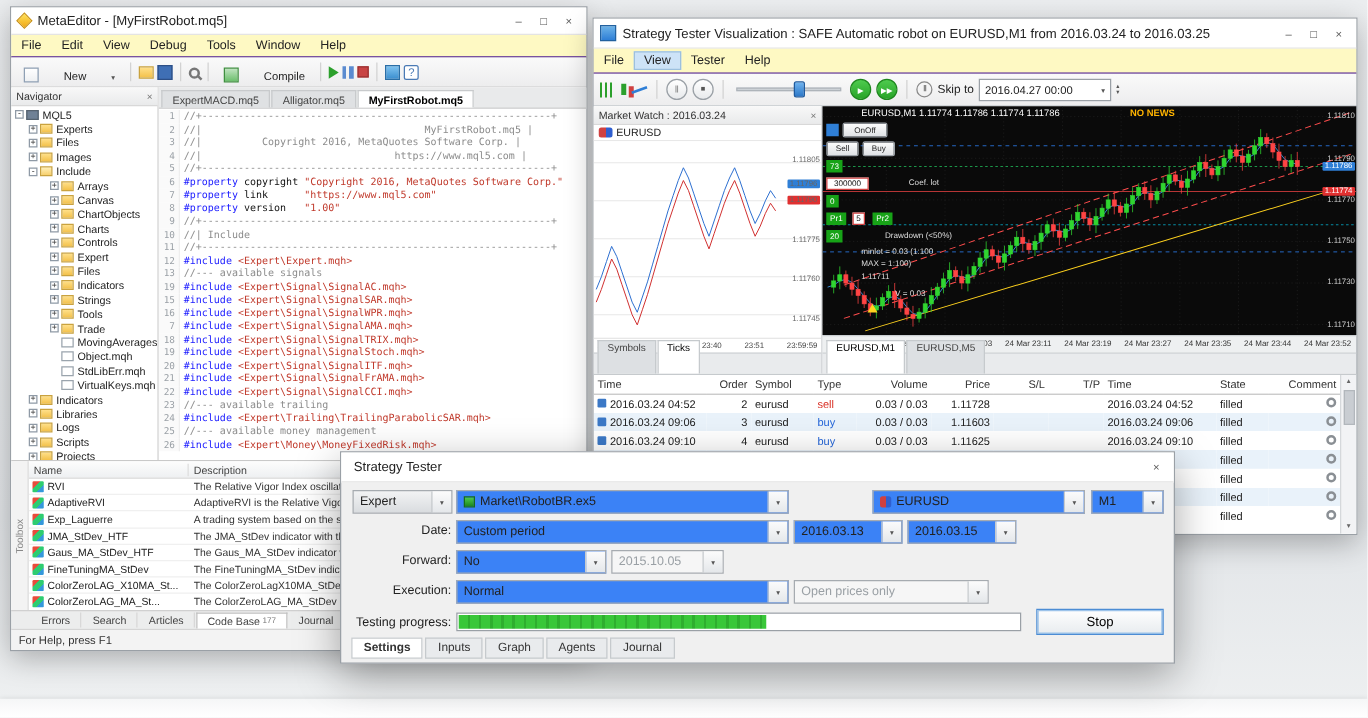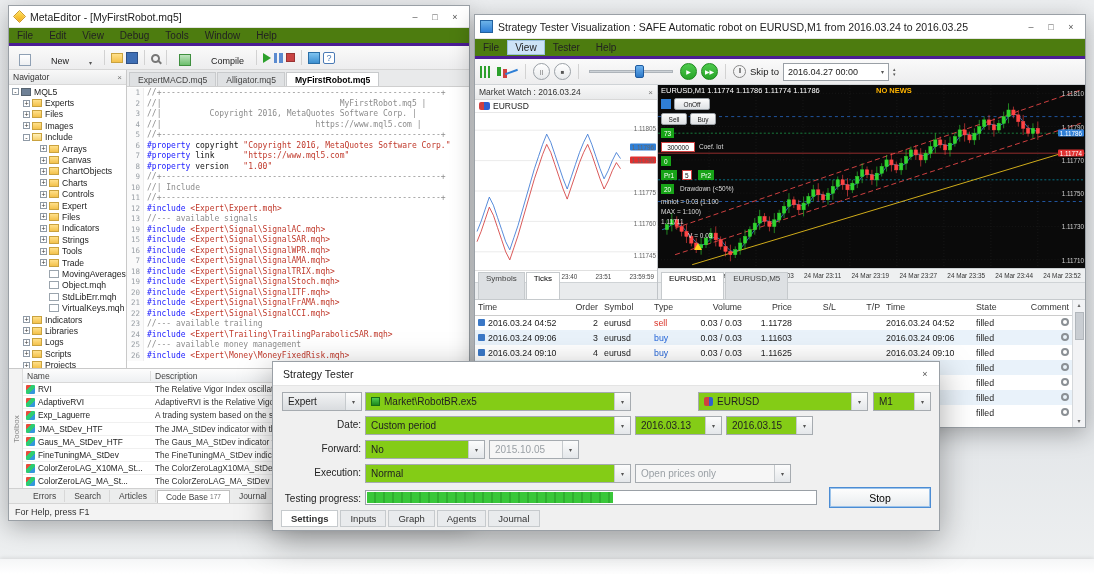--- a/index.html
+++ b/index.html
@@ -6,21 +6,21 @@
   html,body { width:1094px; height:574px; overflow:hidden; }
   body { font-family:"Liberation Sans",sans-serif; color:#222;
          background:linear-gradient(180deg,#eceef0 0%,#e2e5e8 72%,#eef0f1 100%); position:relative; }
   .bottom-strip { position:absolute; left:0; right:0; bottom:0; height:15px;
                   background:linear-gradient(#f5f6f7,#ffffff); box-shadow:0 -1px 4px rgba(0,0,0,.10); }
 
   .window { position:absolute; background:#f0f0f0; border:1px solid #9aa0a6; box-shadow:0 6px 22px rgba(0,0,0,.28); }
   .titlebar { height:22px; background:#fff; display:flex; align-items:center; padding:0 5px; border-bottom:1px solid #e4e4e4; }
   .titlebar .title { font-size:10.5px; margin-left:5px; white-space:nowrap; overflow:hidden; text-overflow:ellipsis; flex:1; }
   .wc { width:18px; height:16px; display:flex; align-items:center; justify-content:center; font-size:9px; color:#555; margin-left:2px; flex:none; }
-  .menubar { display:flex; align-items:center; background:#4d7c0f; border-bottom:3px solid #4c1d95; }
+  .menubar { display:flex; align-items:center; background:#fef9c3; border-bottom:1px solid #4c1d95; }
   .menu-item { font-size:10px; padding:2px 8px; color:#222; }
   .tb-sep { width:1px; height:15px; background:#d2d2d2; margin:0 3px; flex:none; }
 
   
   .me { left:8px; top:5px; width:462px; height:516px; z-index:1; }
   .me-icon { width:11px; height:11px; background:linear-gradient(135deg,#ffe259,#f0a818); border:1px solid #c78f12; transform:rotate(45deg) scale(.85); flex:none; }
   .me .menubar { height:18px; }
   .me-toolbar { height:24px; background:linear-gradient(#fafafa,#ededee); border-bottom:1px solid #d6d6d6; display:flex; align-items:center; padding:0 4px; gap:3px; }
   .tb-btn { display:flex; align-items:flex-end; gap:20px; height:19px; padding:0 5px; font-size:9px; color:#222; border:1px solid transparent; border-radius:2px; }
   .caret { font-size:6px; color:#555; }
@@ -120,21 +120,21 @@
   .chart-wrap { flex:1; position:relative; background:#0a0a0a; overflow:hidden; }
   .chart-wrap svg { position:absolute; inset:0; width:100%; height:100%; }
   .time-axis { height:14px; background:#eef0f1; border-top:1px solid #caced1; display:flex; justify-content:space-between; align-items:center; padding:0 4px; font-size:6.4px; color:#333; flex:none; }
 
   .axis-wrap { position:absolute; inset:0; pointer-events:none; }
   .axis-label { position:absolute; right:1px; transform:translateY(-50%); font-size:6.3px; color:#cfcfcf; }
   #mw-axis .axis-label { color:#666; }
   .axis-label.abox { color:#fff; padding:0 2px; border-radius:1px; }
   .abox.blue { background:#2f7fd6; } .abox.red { background:#e03030; }
 
-  .ov { position:absolute; color:#ddd; font-size:6.5px; white-space:nowrap; }
+  .ov { position:absolute; color:#ddd; font-size:6.5px; white-space:nowrap;margin-left:28px; }
   .ch-header { left:3px; top:1px; color:#fff; font-size:7.5px; }
   .ch-news { left:218px; top:1px; color:#ffb400; font-weight:bold; font-size:7.5px; }
   .ch-onoff-ico { position:absolute; left:3px; top:14px; width:10px; height:10px; background:#2f7fd6; }
   .chbtn { position:absolute; background:linear-gradient(#fcfcfc,#dfe2e5); border:1px solid #9aa0a6; border-radius:2px; font-size:6.5px; color:#222; display:flex; align-items:center; justify-content:center; }
   .ch-onoff { left:16px; top:13px; width:36px; height:12px; }
   .ch-sell { left:3px; top:28px; width:26px; height:12px; }
   .ch-buy { left:32px; top:28px; width:26px; height:12px; }
   .gbadge { position:absolute; background:#17a317; color:#fff; font-size:6.5px; height:10px; display:flex; align-items:center; padding:0 3px; }
   .wbox { position:absolute; background:#fff; border:1px solid #d04040; color:#111; font-size:6.5px; height:10px; display:flex; align-items:center; justify-content:center; padding:0 2px; }
   .ch-b1 { left:3px; top:43px; } .ch-lot { left:3px; top:57px; width:34px; } .ch-coef { left:41px; top:58px; }
@@ -163,21 +163,21 @@
   .gear { display:inline-block; width:8px; height:8px; border:2px solid #8a8f94; border-radius:50%; }
   .vscroll { position:absolute; top:0; right:0; bottom:0; width:13px; background:#f2f3f5; border-left:1px solid #d5d8db; display:flex; flex-direction:column; align-items:center; }
   .sb-arrow { font-size:6px; color:#666; height:11px; line-height:11px; }
   .sb-thumb { width:9px; height:28px; background:#c9cdd2; border:1px solid #b2b7bc; margin-top:1px; }
   .sb-down { margin-top:auto; }
 
   
   .dlg { left:272px; top:361px; width:668px; height:170px; z-index:5; box-shadow:0 10px 32px rgba(0,0,0,.35); }
   .dlg .titlebar { height:24px; }
   .dlg-body { position:absolute; top:24px; left:0; right:0; bottom:0; }
-  .cmb { position:absolute; height:19px; border:1px solid #a6abb0; background:#84cc16; font-size:10px; color:#222; display:flex; align-items:center; gap:4px; padding:0 20px 0 5px; overflow:hidden; white-space:nowrap; }
+  .cmb { position:absolute; height:19px; border:1px solid #a6abb0; background:#3b82f6; font-size:10px; color:#222; display:flex; align-items:center; gap:4px; padding:0 20px 0 5px; overflow:hidden; white-space:nowrap; }
   .cmb::after { content:"▾"; position:absolute; right:0; top:0; bottom:0; width:15px; background:linear-gradient(#fcfcfc,#e4e7ea); border-left:1px solid #c6cacd; display:flex; align-items:center; justify-content:center; font-size:6px; color:#555; }
   .cmb.hdr { background:linear-gradient(#f2f3f4,#d9dcdf); }
   .cmb.dis { color:#9aa0a5; background:#f6f6f6; }
   .ic { width:9px; height:9px; flex:none; }
   .ic-green { background:linear-gradient(#4ecb4e,#1d871d); border:1px solid #176d17; }
   .ic-pair { background:linear-gradient(90deg,#d04040 50%,#2f5fd0 50%); border-radius:2px; }
   .c-expert { left:9px; top:6px; width:80px; } .c-robot { left:92px; top:6px; width:266px; }
   .c-symbol { left:425px; top:6px; width:170px; } .c-period { left:600px; top:6px; width:58px; }
   .dlbl { position:absolute; left:2px; width:86px; text-align:right; font-size:10px; color:#222; }
   .l-date { top:33px; } .l-forward { top:57px; } .l-exec { top:81px; } .l-progress { top:107px; }

